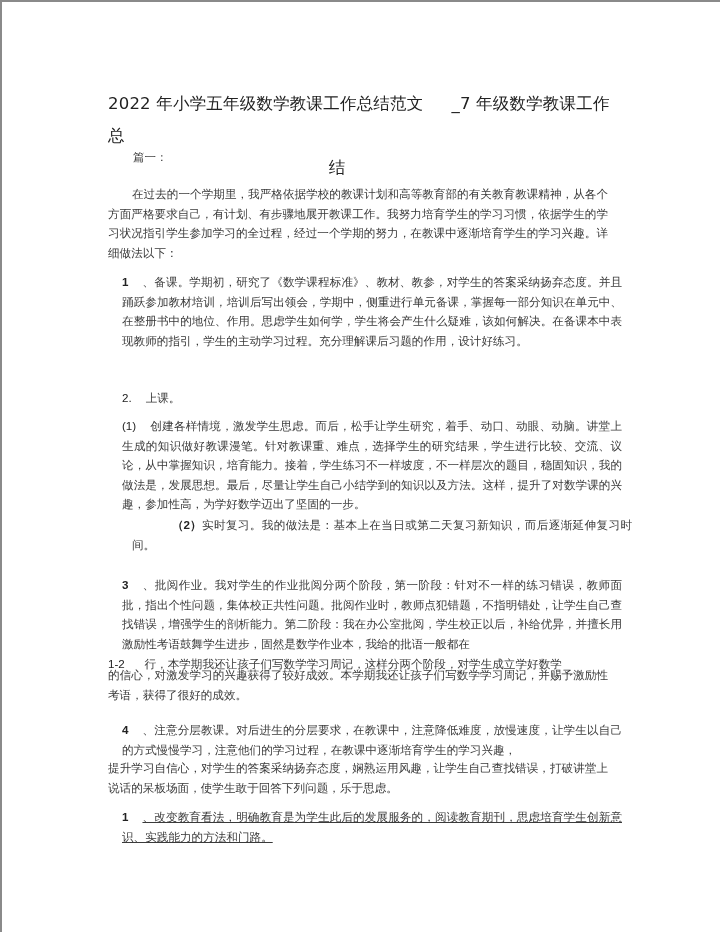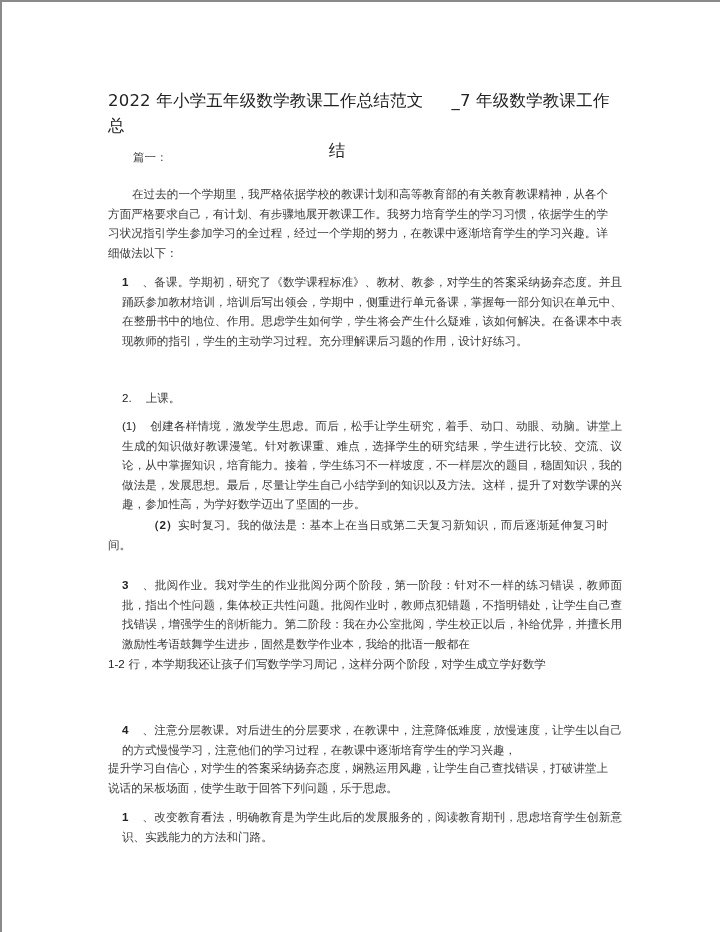--- a/index.html
+++ b/index.html
@@ -25,21 +25,21 @@
       width: 718px;
       height: 930px;
     }
     .title {
       position: absolute;
       left: 106px;
       top: 86px;
       width: 510px;
       font-family: "DejaVu Sans", "Liberation Sans", sans-serif;
       font-size: 16.5px;
-      line-height: 25px;
+      line-height: 32px;
       color: #222;
       text-align: left;
       letter-spacing: 0.2px;
     }
     .title .gap { display: inline-block; width: 28px; }
     .title .line2 {
       display: block;
       text-align: center;
       padding-right: 52px;
     }
@@ -68,26 +68,26 @@
       display: inline-block;
       margin-right: 14px;
     }
     .para .num.light { font-weight: normal; }
     .indent { text-indent: 24px; }
     .num-indent { padding-left: 14px; }
     .p-intro { top: 183px; }
     .p1 { top: 270px; }
     .p2 { top: 386px; }
     .p2-1 { top: 414px; }
-    .p2-2 { top: 513px; }
+    .p2-2 { top: 513px; margin-left: 24px; }
     .p3 { top: 573px; }
     .p3b { top: 664px; }
     .p4 { top: 718px; }
     .p4b { top: 757px; }
-    .p5 { top: 805px; }
+    .p5 { top: 805px; text-decoration: underline; }
   </style>
 </head>
 <body>
 
 <div class="page">
 
   <div class="title">
     <span>2022 年小学五年级数学教课工作总结范文</span><span class="gap"></span><span>_7 年级数学教课工作总</span>
     <span class="line2">结</span>
   </div>
@@ -106,23 +106,24 @@
 
   <p class="para num-indent p2-1">
     <span class="num light">(1)</span><span>创建各样情境，激发学生思虑。而后，松手让学生研究，着手、动口、动眼、动脑。讲堂上生成的知识做好教课漫笔。针对教课重、难点，选择学生的研究结果，学生进行比较、交流、议论，从中掌握知识，培育能力。接着，学生练习不一样坡度，不一样层次的题目，稳固知识，我的做法是，发展思想。最后，尽量让学生自己小结学到的知识以及方法。这样，提升了对数学课的兴趣，参加性高，为学好数学迈出了坚固的一步。</span>
   </p>
 
   <p class="para p2-2" style="text-indent:20px;">
     <span class="num light" style="margin-right:0;font-weight:bold;">（2）</span><span>实时复习。我的做法是：基本上在当日或第二天复习新知识，而后逐渐延伸复习时间。</span>
   </p>
 
   <p class="para num-indent p3">
-    <span class="num">3</span><span>、批阅作业。我对学生的作业批阅分两个阶段，第一阶段：针对不一样的练习错误，教师面批，指出个性问题，集体校正共性问题。批阅作业时，教师点犯错题，不指明错处，让学生自己查找错误，增强学生的剖析能力。第二阶段：我在办公室批阅，学生校正以后，补给优异，并擅长用激励性考语鼓舞学生进步，固然是数学作业本，我给的批语一般都在</span><br><span class="num light" style="margin-right:0;margin-left:-14px;">1-2</span><span> 行，本学期我还让孩子们写数学学习周记，这样分两个阶段，对学生成立学好数学</span>
+    <span class="num">3</span><span>、批阅作业。我对学生的作业批阅分两个阶段，第一阶段：针对不一样的练习错误，教师面批，指出个性问题，集体校正共性问题。批阅作业时，教师点犯错题，不指明错处，让学生自己查找错误，增强学生的剖析能力。第二阶段：我在办公室批阅，学生校正以后，补给优异，并擅长用激励性考语鼓舞学生进步，固然是数学作业本，我给的批语一般都在</span><br><span class="num light" style="margin-right:16px;margin-left:-14px;">1-2</span><span> 行，本学期我还让孩子们写数学学习周记，这样分两个阶段，对学生成立学好数学</span>
   </p>
 
+  <p class="para p3b">的信心，对激发学习的兴趣获得了较好成效。本学期我还让孩子们写数学学习周记，并赐予激励性考语，获得了很好的成效。</p>
 
   <p class="para num-indent p4">
     <span class="num">4</span><span>、注意分层教课。对后进生的分层要求，在教课中，注意降低难度，放慢速度，让学生以自己的方式慢慢学习，注意他们的学习过程，在教课中逐渐培育学生的学习兴趣，</span>
   </p>
 
   <p class="para p4b">提升学习自信心，对学生的答案采纳扬弃态度，娴熟运用风趣，让学生自己查找错误，打破讲堂上说话的呆板场面，使学生敢于回答下列问题，乐于思虑。</p>
 
   <p class="para num-indent p5">
     <span class="num">1</span><span>、改变教育看法，明确教育是为学生此后的发展服务的，阅读教育期刊，思虑培育学生创新意识、实践能力的方法和门路。</span>
   </p>

